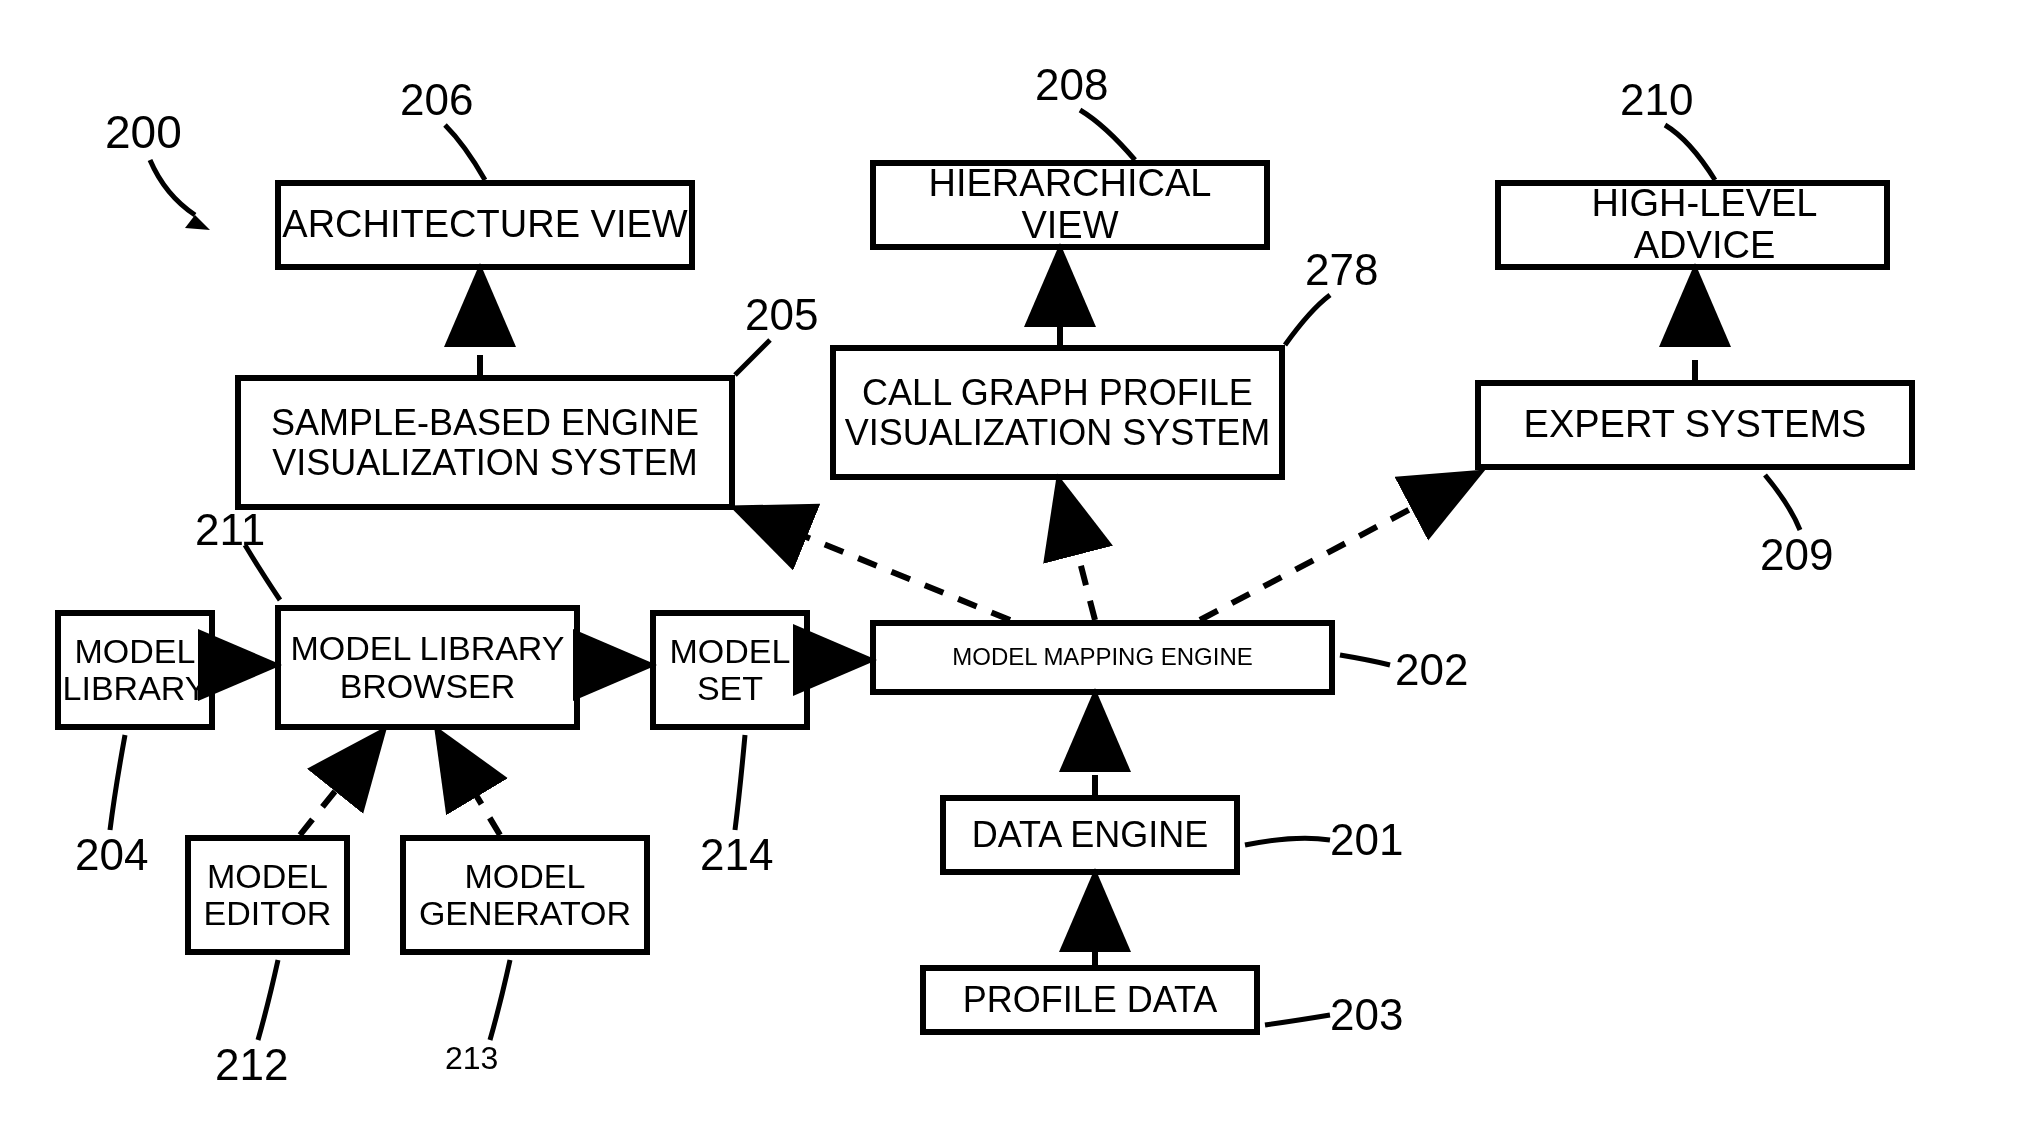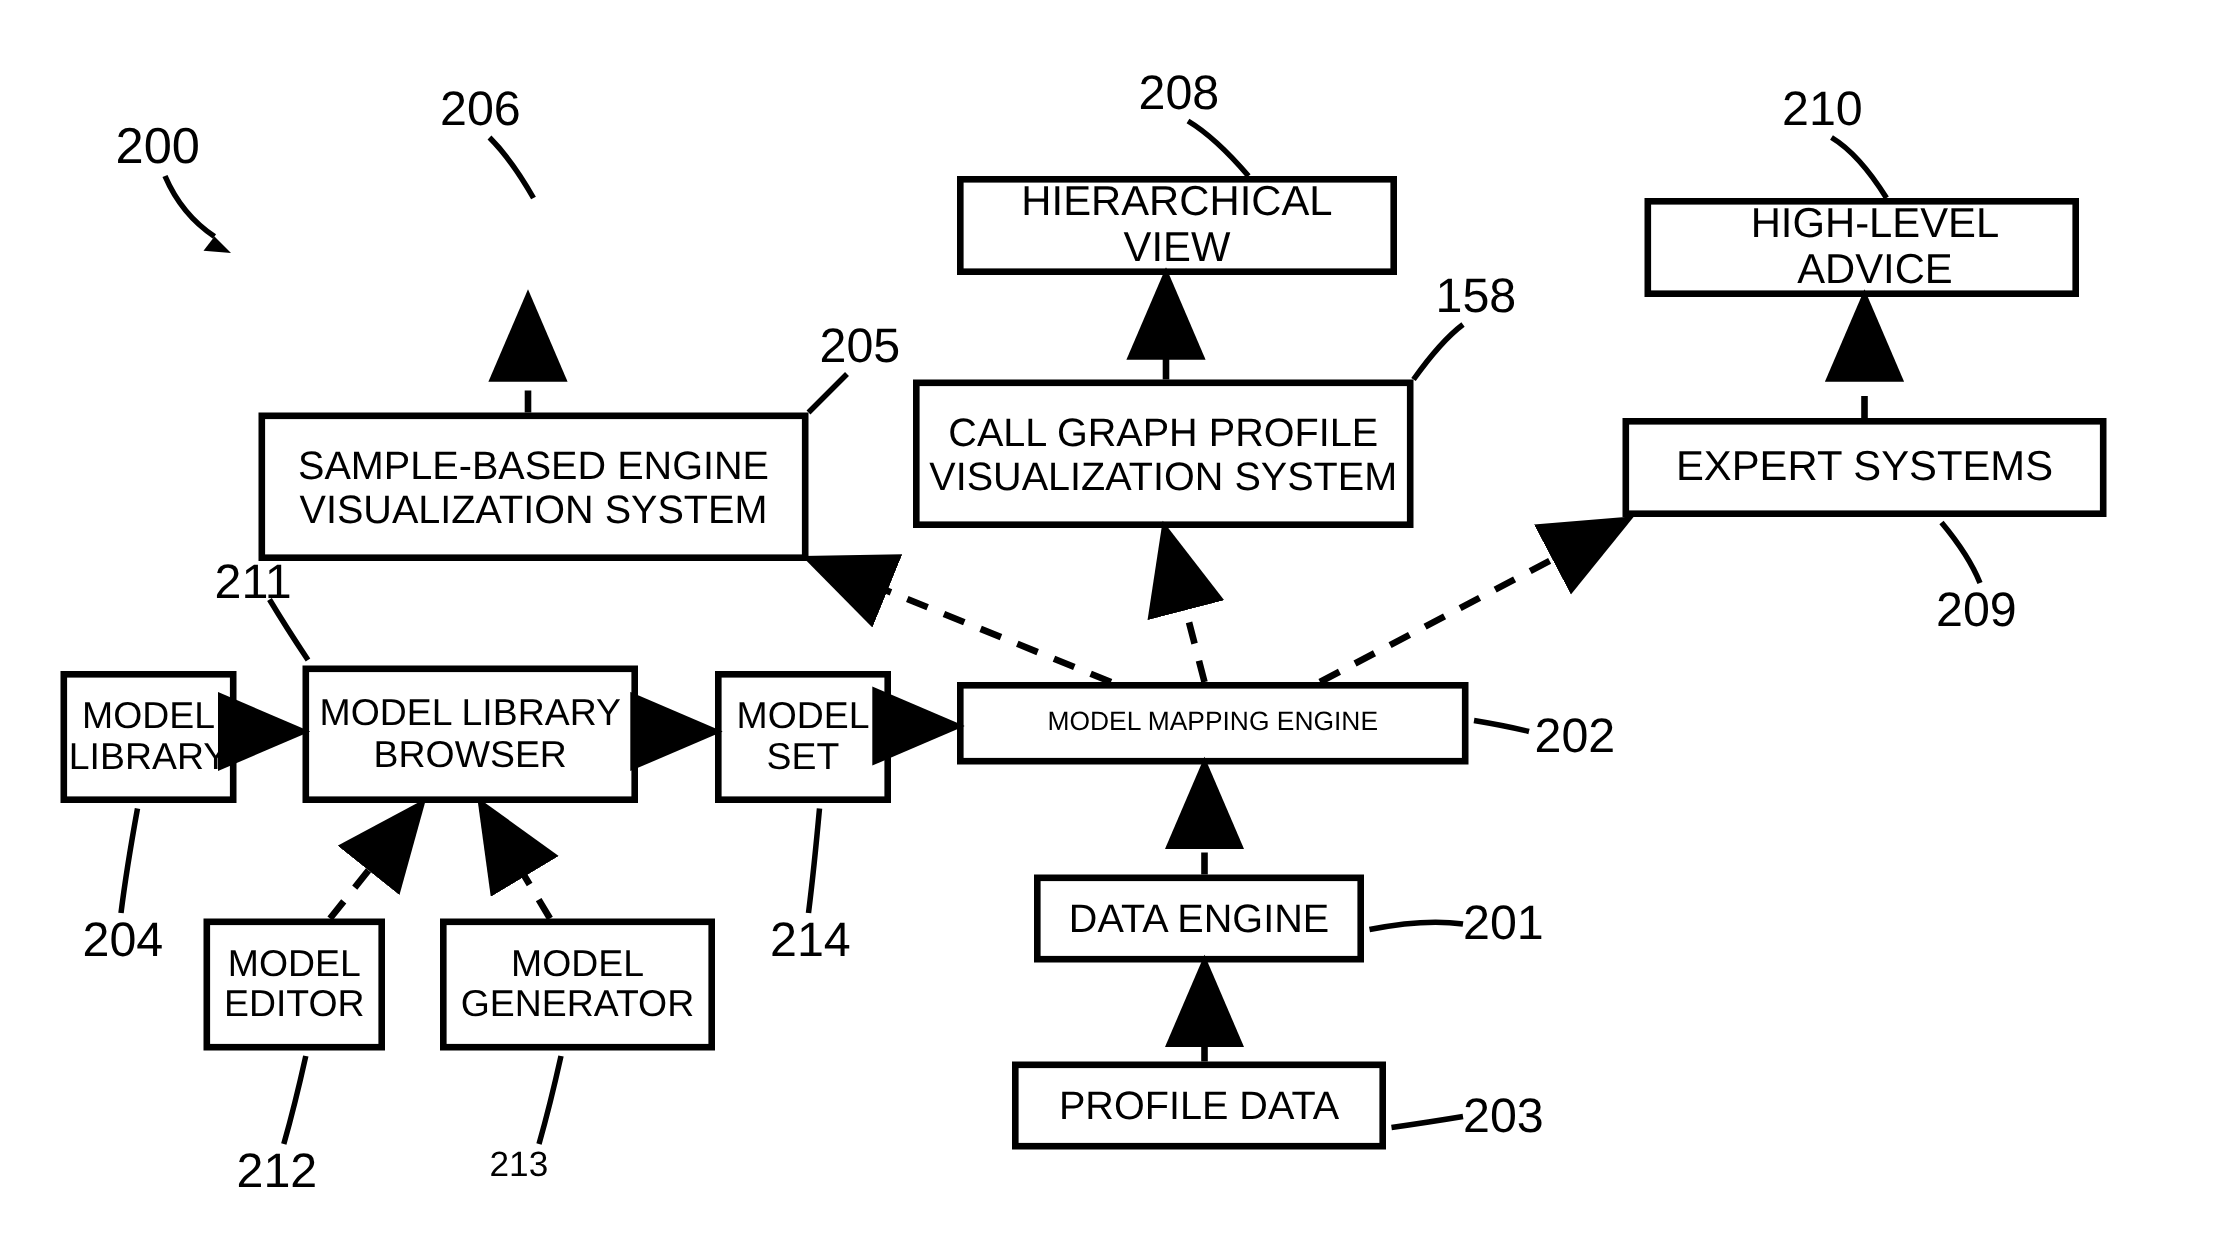--- a/index.html
+++ b/index.html
@@ -57,20 +57,23 @@
     fill: none;
   }
   svg .arrowhead {
     fill: #000;
   }
 </style>
 </head>
 <body>
 <div class="stage">
 
+<div class="box" style="left:275px; top:180px; width:420px; height:90px; font-size:38px;">
+  <span>ARCHITECTURE VIEW</span>
+</div>
 
 <div class="box" style="left:870px; top:160px; width:400px; height:90px; font-size:38px;">
   <span>HIERARCHICAL VIEW</span>
 </div>
 
 <div class="box" style="left:1495px; top:180px; width:395px; height:90px; font-size:38px;padding-left:24px;">
   <span>HIGH-LEVEL ADVICE</span>
 </div>
 
 <div class="box" style="left:235px; top:375px; width:500px; height:135px; font-size:36px; white-space:pre-line;">
@@ -113,30 +116,30 @@
 
 <div class="box" style="left:400px; top:835px; width:250px; height:120px; font-size:34px; white-space:pre-line;">
   <span>MODEL
 GENERATOR</span>
 </div>
 
 <div class="box" style="left:940px; top:795px; width:300px; height:80px; font-size:36px;">
   <span>DATA ENGINE</span>
 </div>
 
-<div class="box" style="left:920px; top:965px; width:340px; height:80px; font-size:36px;text-align:center;">
+<div class="box" style="left:920px; top:965px; width:340px; height:70px; font-size:36px;text-align:center;">
   <span>PROFILE DATA</span>
 </div>
 
 <span class="label" style="left:105px; top:105px; font-size:46px;">200</span>
 <span class="label" style="left:400px; top:75px;  font-size:44px;">206</span>
 <span class="label" style="left:1035px; top:60px; font-size:44px;">208</span>
 <span class="label" style="left:1620px; top:75px; font-size:44px;">210</span>
 <span class="label" style="left:745px; top:290px; font-size:44px;text-align:center;">205</span>
-<span class="label" style="left:1305px; top:245px; font-size:44px;">158</span>
+<span class="label" style="left:1305px; top:245px; font-size:44px;">278</span>
 <span class="label" style="left:1760px; top:530px; font-size:44px;">209</span>
 <span class="label" style="left:195px; top:505px; font-size:44px;">211</span>
 <span class="label" style="left:75px;  top:830px; font-size:44px;">204</span>
 <span class="label" style="left:700px; top:830px; font-size:44px;">214</span>
 <span class="label" style="left:1395px; top:645px; font-size:44px;">202</span>
 <span class="label" style="left:215px; top:1040px; font-size:44px;">212</span>
 <span class="label" style="left:445px; top:1040px; font-size:32px;">213</span>
 <span class="label" style="left:1330px; top:815px; font-size:44px;">201</span>
 <span class="label" style="left:1330px; top:990px; font-size:44px;">203</span>
 

